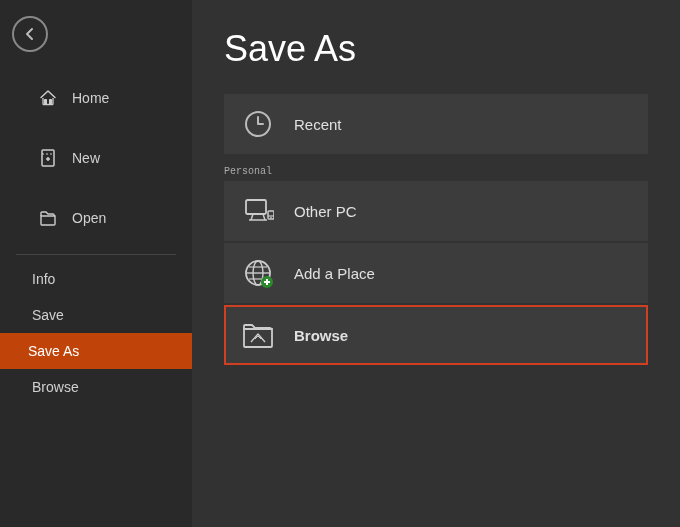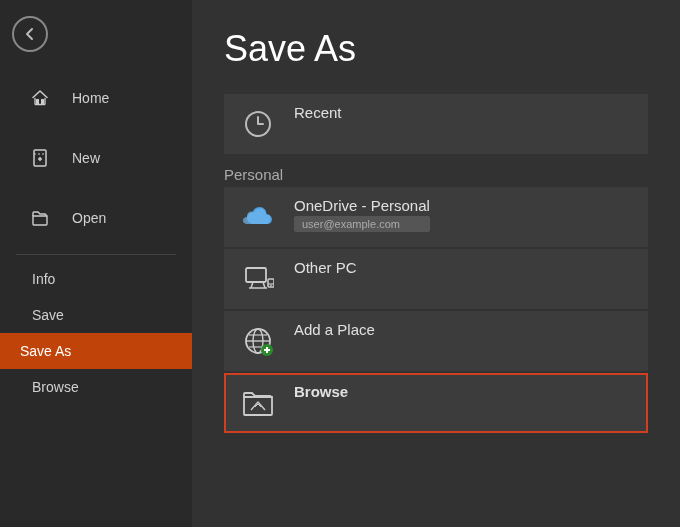--- a/index.html
+++ b/index.html
@@ -34,25 +34,25 @@
       margin: 8px 12px 16px 12px;
       cursor: pointer;
       color: #ccc;
       font-size: 16px;
       flex-shrink: 0;
     }
 
     .sidebar-item {
       display: flex;
       align-items: center;
-      padding: 10px 20px;
+      padding: 10px 28px;
       color: #d0d0d0;
       cursor: pointer;
       font-size: 14px;
-      gap: 12px;
+      gap: 4px;
     }
 
     .sidebar-item.active {
       background: #c0440a;
       color: #fff;
     }
 
     .sidebar-divider {
       border: none;
       border-top: 1px solid #444;
@@ -79,41 +79,42 @@
     .page-title {
       font-size: 36px;
       font-weight: 300;
       color: #ffffff;
       margin-bottom: 24px;
     }
 
     
     .location-item {
       display: flex;
-      align-items: flex-start;
+      align-items: center;
       padding: 10px 14px;
       background: #3c3c3c;
       margin-bottom: 2px;
       cursor: pointer;
       gap: 16px;
       color: #e0e0e0;
       font-size: 15px;
     }
 
     .location-item.highlighted {
       outline: 2px solid #d04020;
       outline-offset: -2px;
       font-weight: bold;
     }
 
     .section-label {
-      font-size: 15px;
+      font-size: 10px;
       color: #aaa;
       margin: 12px 0 4px 0;
       text-transform: none;
+      font-family: Liberation Mono, monospace;
     }
 
     .icon-circle {
       width: 40px;
       height: 40px;
       display: flex;
       align-items: center;
       justify-content: center;
       flex-shrink: 0;
     }
@@ -214,32 +215,20 @@
       <svg width="32" height="32" viewBox="0 0 32 32" fill="none">
         <circle cx="16" cy="16" r="12" stroke="#bbb" stroke-width="2" fill="none"></circle>
         <polyline points="16,9 16,16 21,16" stroke="#bbb" stroke-width="2" stroke-linecap="round" stroke-linejoin="round"></polyline>
       </svg>
     </div>
     <span>Recent</span>
   </div>
 
   <div class="section-label">Personal</div>
 
-  <div class="location-item">
-    <div class="icon-circle">
-      <svg width="36" height="26" viewBox="0 0 36 26" fill="none">
-        <path d="M14 20 C10 20 7 17.5 7 14 C7 11 9.5 8.5 12.5 8.2 C13.5 5.2 16.3 3 19.5 3 C23.5 3 26.5 6 26.5 10 C29.5 10.2 32 12.5 32 15.5 C32 18 30 20 27.5 20 Z" fill="#4a9fe0"></path>
-        <path d="M7 20 C4.5 20 3 18.5 3 16.5 C3 14.5 4.5 13 7 13 C7 13 7 12.5 7 12 C7 9.5 9 7.5 11.5 7.5 C12.5 7.5 13.5 7.8 14.2 8.5 C15 6 17.5 4.5 20 4.5 C23.5 4.5 26 7 26 10.5 C28.5 10.5 30.5 12.5 30.5 15 C30.5 17.5 28.5 20 25.5 20 Z" fill="#70b8f0" opacity="0.7"></path>
-      </svg>
-    </div>
-    <div class="location-item-content">
-      <span>OneDrive - Personal</span>
-      <span class="onedrive-sub">user@example.com</span>
-    </div>
-  </div>
 
 
   <div class="location-item">
     <div class="icon-circle">
       <svg width="32" height="32" viewBox="0 0 32 32" fill="none">
         <rect x="4" y="5" width="20" height="14" rx="1.5" stroke="#ccc" stroke-width="1.8" fill="none"></rect>
         <line x1="11" y1="19" x2="9" y2="25" stroke="#ccc" stroke-width="1.5"></line>
         <line x1="21" y1="19" x2="23" y2="25" stroke="#ccc" stroke-width="1.5"></line>
         <line x1="7" y1="25" x2="25" y2="25" stroke="#ccc" stroke-width="1.5"></line>
         <rect x="26" y="16" width="6" height="8" rx="1" stroke="#ccc" stroke-width="1.5" fill="none"></rect>

